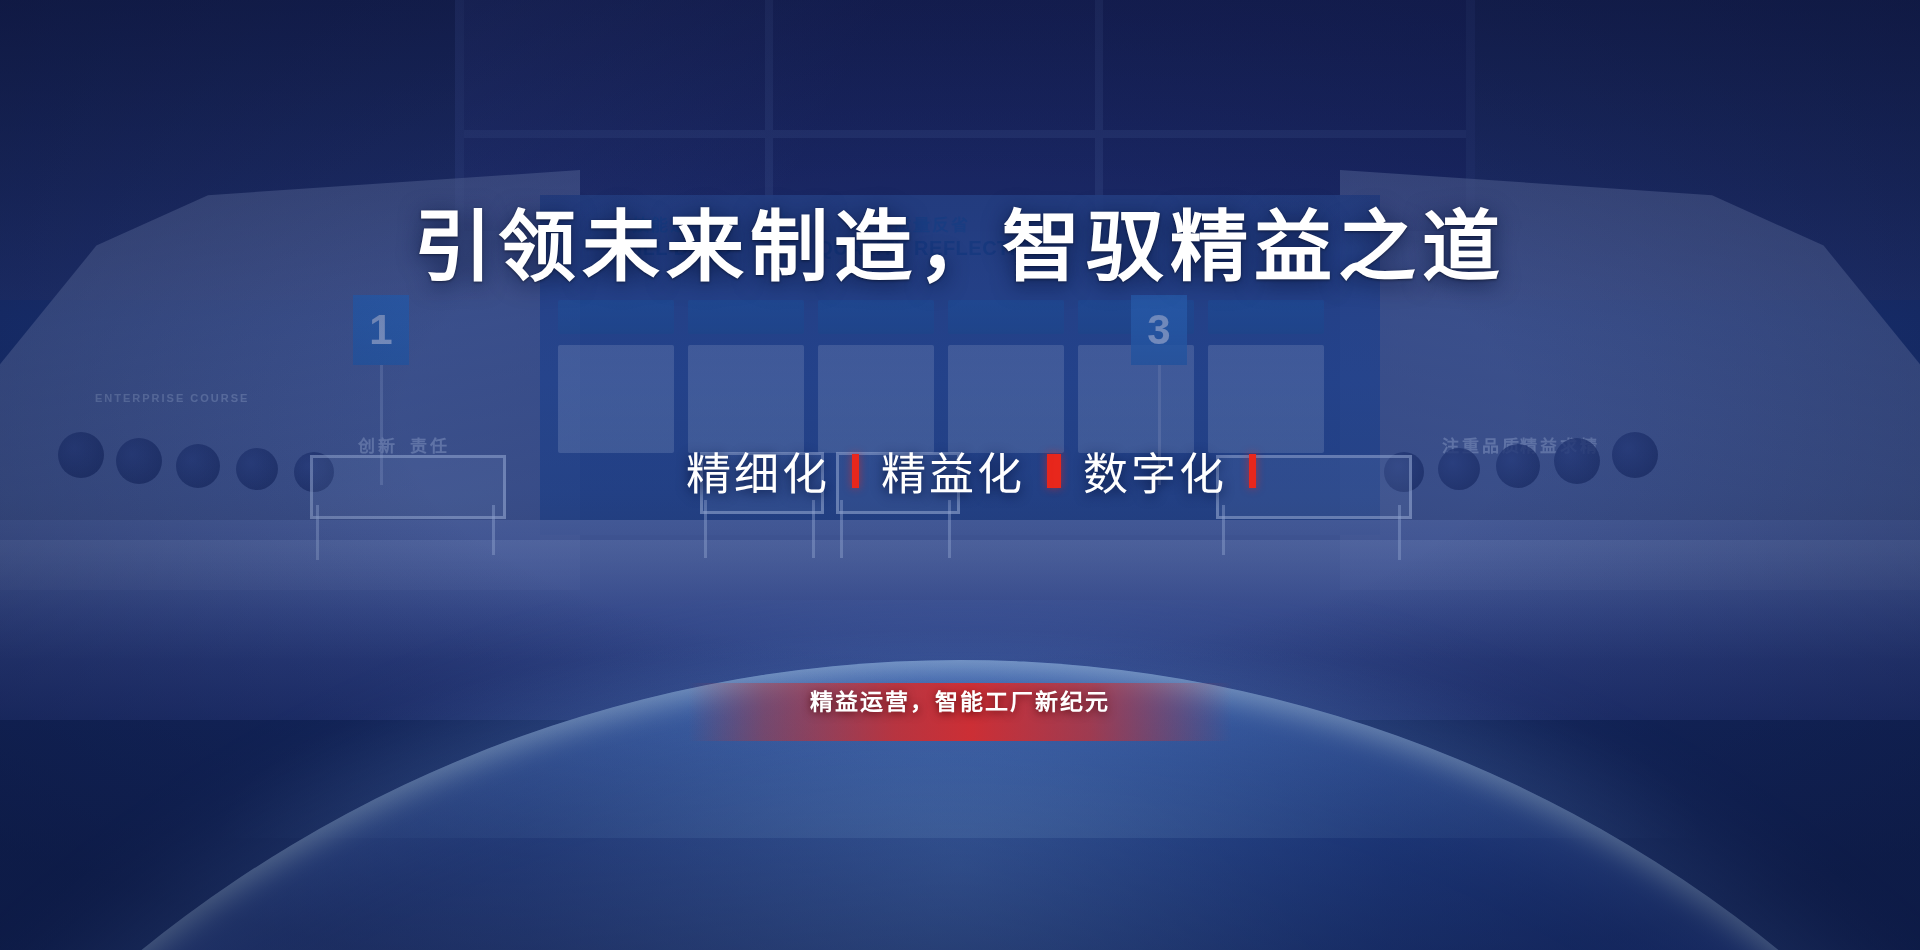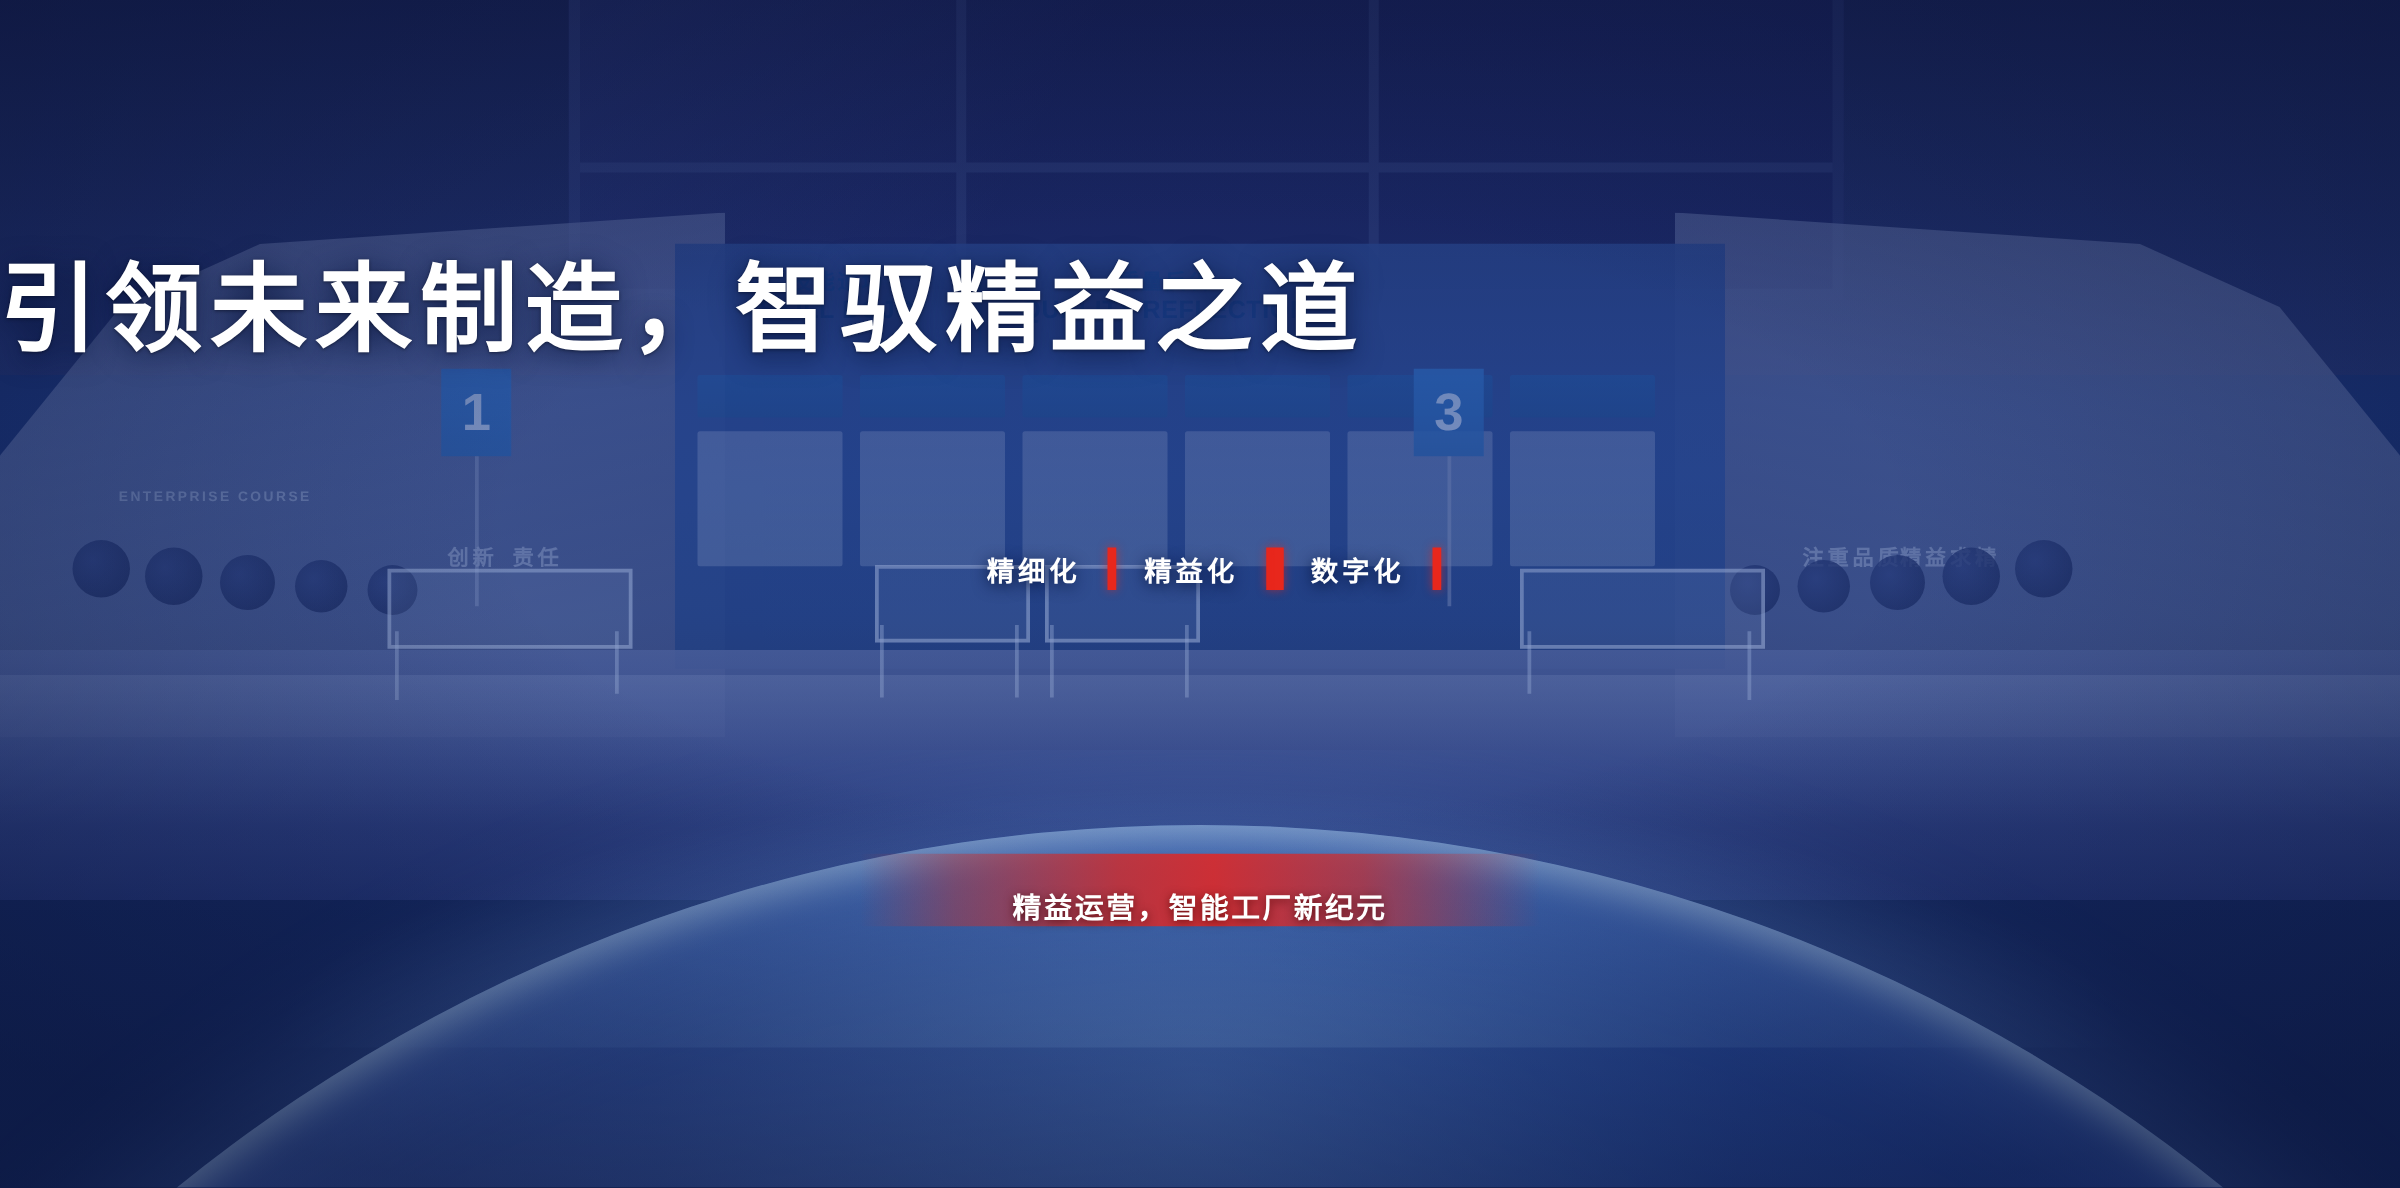--- a/index.html
+++ b/index.html
@@ -163,54 +163,54 @@
   }
   .vignette{
     background:radial-gradient(ellipse 72% 62% at 50% 44%,rgba(0,0,0,0) 40%,rgba(8,16,48,.45) 100%);
   }
 
   
   .content{position:absolute;left:0;top:0;width:100%;height:100%;}
 
   .headline{
     position:absolute;left:0;top:132px;width:100%;
-    text-align:left;
+    text-align:center;
     color:#ffffff;
     font-size:78px;font-weight:bold;letter-spacing:6px;
     text-shadow:0 4px 22px rgba(5,18,58,.75),0 1px 3px rgba(0,0,0,.5);
     white-space:nowrap;
   }
 
   .subtitle{
     position:absolute;left:0;top:357px;width:100%;
     text-align:center;color:#ffffff;
     font-size:25px;letter-spacing:1.5px;
     text-shadow:0 2px 10px rgba(5,18,58,.85);
     white-space:nowrap;
   }
 
   .keywords{
     position:absolute;left:0;top:438px;width:100%;
     display:flex;align-items:center;justify-content:center;
     white-space:nowrap;
   }
   .kw{
-    color:#ffffff;font-size:22px;font-weight:bold;letter-spacing:3px;
+    color:#ffffff;font-size:45px;font-weight:normal;letter-spacing:3px;
     text-shadow:0 2px 12px rgba(5,18,58,.9);
     padding:0 22px;
   }
   .kw-sep{
     width:7px;height:34px;background:#e8271c;
     box-shadow:0 0 8px rgba(232,39,28,.6);
   }
 
   .badge{
     position:absolute;left:50%;top:683px;margin-left:-272px;
     width:544px;height:58px;
-    display:flex;align-items:flex-end;justify-content:center;
+    display:flex;align-items:flex-start;justify-content:center;
     background:linear-gradient(90deg,
       rgba(196,48,46,0) 0%,
       rgba(196,48,46,.42) 14%,
       rgba(214,42,40,.80) 38%,
       rgba(224,40,38,.88) 52%,
       rgba(206,44,44,.68) 74%,
       rgba(196,48,46,0) 100%);
   }
   .badge-text{
     color:#ffffff;font-size:23px;font-weight:bold;letter-spacing:2px;

